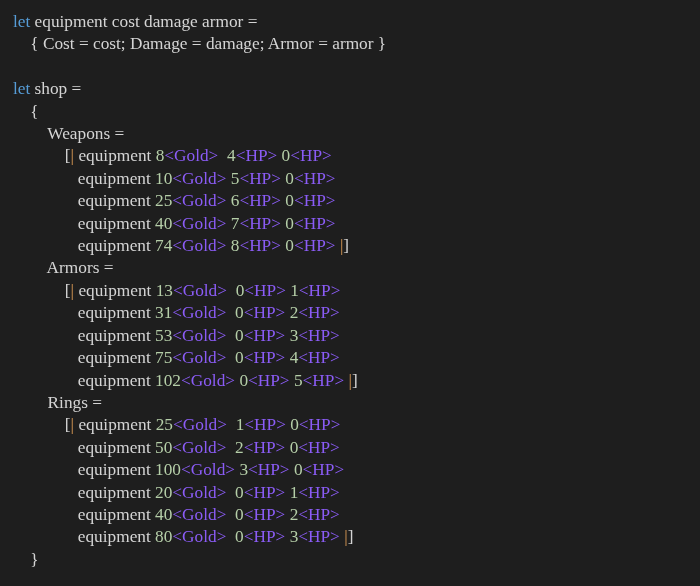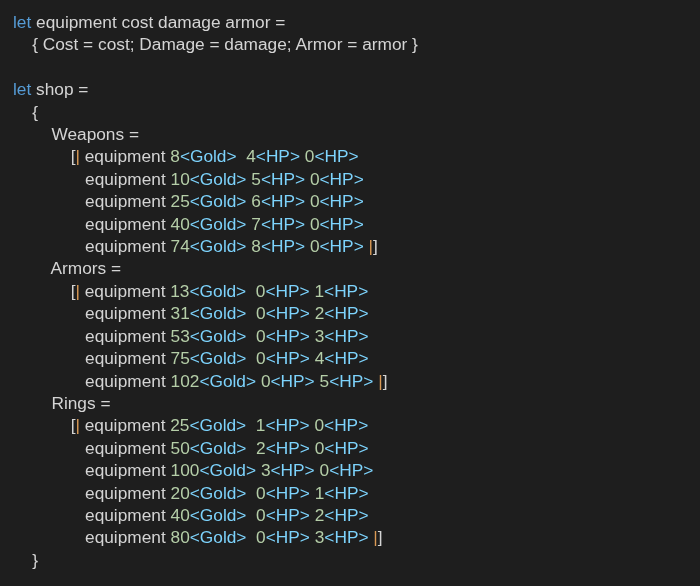--- a/index.html
+++ b/index.html
@@ -16,38 +16,38 @@
   }
   #editor {
     width: 700px;
     height: 586px;
     background: #1e1e1e;
     position: relative;
     box-sizing: border-box;
     padding: 11px 0 0 0;
   }
   .code-area {
-    font-family: Liberation Sans, sans-serif;
+    font-family: Liberation Serif, serif;
     font-size: 17.3px;
     line-height: 22.42px;
     letter-spacing: 0px;
     white-space: pre;
     color: #d4d4d4;
     padding-left: 13px;
     -webkit-font-smoothing: antialiased;
   }
   .line {
     height: 22.42px;
     white-space: pre;
     display: block;
   }
   .tok-kw      { color: #569cd6; }
   .tok-plain   { color: #d4d4d4; }
   .tok-num     { color: #b5cea8; }
-  .tok-type    { color: #7dd3fc; }
+  .tok-type    { color: #8b5cf6; }
   .tok-brk1    { color: #da9a55; }
   .tok-brk0    { color: #d4d4d4; }
 </style>
 </head>
 <body>
 
 <div id="editor">
   <div class="code-area" id="code-area"><span class="line"><span class="tok-kw">let</span><span class="tok-plain"> equipment cost damage armor =</span></span><span class="line"><span class="tok-plain">    { Cost = cost; Damage = damage; Armor = armor }</span></span><span class="line">​</span><span class="line"><span class="tok-kw">let</span><span class="tok-plain"> shop =</span></span><span class="line"><span class="tok-plain">    </span><span class="tok-brk0">{</span></span><span class="line"><span class="tok-plain">        Weapons =</span></span><span class="line"><span class="tok-plain">            </span><span class="tok-brk0">[</span><span class="tok-brk1">|</span><span class="tok-plain"> equipment </span><span class="tok-num">8</span><span class="tok-type">&lt;Gold&gt;</span><span class="tok-plain">  </span><span class="tok-num">4</span><span class="tok-type">&lt;HP&gt;</span><span class="tok-plain"> </span><span class="tok-num">0</span><span class="tok-type">&lt;HP&gt;</span></span><span class="line"><span class="tok-plain">               equipment </span><span class="tok-num">10</span><span class="tok-type">&lt;Gold&gt;</span><span class="tok-plain"> </span><span class="tok-num">5</span><span class="tok-type">&lt;HP&gt;</span><span class="tok-plain"> </span><span class="tok-num">0</span><span class="tok-type">&lt;HP&gt;</span></span><span class="line"><span class="tok-plain">               equipment </span><span class="tok-num">25</span><span class="tok-type">&lt;Gold&gt;</span><span class="tok-plain"> </span><span class="tok-num">6</span><span class="tok-type">&lt;HP&gt;</span><span class="tok-plain"> </span><span class="tok-num">0</span><span class="tok-type">&lt;HP&gt;</span></span><span class="line"><span class="tok-plain">               equipment </span><span class="tok-num">40</span><span class="tok-type">&lt;Gold&gt;</span><span class="tok-plain"> </span><span class="tok-num">7</span><span class="tok-type">&lt;HP&gt;</span><span class="tok-plain"> </span><span class="tok-num">0</span><span class="tok-type">&lt;HP&gt;</span></span><span class="line"><span class="tok-plain">               equipment </span><span class="tok-num">74</span><span class="tok-type">&lt;Gold&gt;</span><span class="tok-plain"> </span><span class="tok-num">8</span><span class="tok-type">&lt;HP&gt;</span><span class="tok-plain"> </span><span class="tok-num">0</span><span class="tok-type">&lt;HP&gt;</span><span class="tok-plain"> </span><span class="tok-brk1">|</span><span class="tok-brk0">]</span></span><span class="line"><span class="tok-plain">        Armors =</span></span><span class="line"><span class="tok-plain">            </span><span class="tok-brk0">[</span><span class="tok-brk1">|</span><span class="tok-plain"> equipment </span><span class="tok-num">13</span><span class="tok-type">&lt;Gold&gt;</span><span class="tok-plain">  </span><span class="tok-num">0</span><span class="tok-type">&lt;HP&gt;</span><span class="tok-plain"> </span><span class="tok-num">1</span><span class="tok-type">&lt;HP&gt;</span></span><span class="line"><span class="tok-plain">               equipment </span><span class="tok-num">31</span><span class="tok-type">&lt;Gold&gt;</span><span class="tok-plain">  </span><span class="tok-num">0</span><span class="tok-type">&lt;HP&gt;</span><span class="tok-plain"> </span><span class="tok-num">2</span><span class="tok-type">&lt;HP&gt;</span></span><span class="line"><span class="tok-plain">               equipment </span><span class="tok-num">53</span><span class="tok-type">&lt;Gold&gt;</span><span class="tok-plain">  </span><span class="tok-num">0</span><span class="tok-type">&lt;HP&gt;</span><span class="tok-plain"> </span><span class="tok-num">3</span><span class="tok-type">&lt;HP&gt;</span></span><span class="line"><span class="tok-plain">               equipment </span><span class="tok-num">75</span><span class="tok-type">&lt;Gold&gt;</span><span class="tok-plain">  </span><span class="tok-num">0</span><span class="tok-type">&lt;HP&gt;</span><span class="tok-plain"> </span><span class="tok-num">4</span><span class="tok-type">&lt;HP&gt;</span></span><span class="line"><span class="tok-plain">               equipment </span><span class="tok-num">102</span><span class="tok-type">&lt;Gold&gt;</span><span class="tok-plain"> </span><span class="tok-num">0</span><span class="tok-type">&lt;HP&gt;</span><span class="tok-plain"> </span><span class="tok-num">5</span><span class="tok-type">&lt;HP&gt;</span><span class="tok-plain"> </span><span class="tok-brk1">|</span><span class="tok-brk0">]</span></span><span class="line"><span class="tok-plain">        Rings =</span></span><span class="line"><span class="tok-plain">            </span><span class="tok-brk0">[</span><span class="tok-brk1">|</span><span class="tok-plain"> equipment </span><span class="tok-num">25</span><span class="tok-type">&lt;Gold&gt;</span><span class="tok-plain">  </span><span class="tok-num">1</span><span class="tok-type">&lt;HP&gt;</span><span class="tok-plain"> </span><span class="tok-num">0</span><span class="tok-type">&lt;HP&gt;</span></span><span class="line"><span class="tok-plain">               equipment </span><span class="tok-num">50</span><span class="tok-type">&lt;Gold&gt;</span><span class="tok-plain">  </span><span class="tok-num">2</span><span class="tok-type">&lt;HP&gt;</span><span class="tok-plain"> </span><span class="tok-num">0</span><span class="tok-type">&lt;HP&gt;</span></span><span class="line"><span class="tok-plain">               equipment </span><span class="tok-num">100</span><span class="tok-type">&lt;Gold&gt;</span><span class="tok-plain"> </span><span class="tok-num">3</span><span class="tok-type">&lt;HP&gt;</span><span class="tok-plain"> </span><span class="tok-num">0</span><span class="tok-type">&lt;HP&gt;</span></span><span class="line"><span class="tok-plain">               equipment </span><span class="tok-num">20</span><span class="tok-type">&lt;Gold&gt;</span><span class="tok-plain">  </span><span class="tok-num">0</span><span class="tok-type">&lt;HP&gt;</span><span class="tok-plain"> </span><span class="tok-num">1</span><span class="tok-type">&lt;HP&gt;</span></span><span class="line"><span class="tok-plain">               equipment </span><span class="tok-num">40</span><span class="tok-type">&lt;Gold&gt;</span><span class="tok-plain">  </span><span class="tok-num">0</span><span class="tok-type">&lt;HP&gt;</span><span class="tok-plain"> </span><span class="tok-num">2</span><span class="tok-type">&lt;HP&gt;</span></span><span class="line"><span class="tok-plain">               equipment </span><span class="tok-num">80</span><span class="tok-type">&lt;Gold&gt;</span><span class="tok-plain">  </span><span class="tok-num">0</span><span class="tok-type">&lt;HP&gt;</span><span class="tok-plain"> </span><span class="tok-num">3</span><span class="tok-type">&lt;HP&gt;</span><span class="tok-plain"> </span><span class="tok-brk1">|</span><span class="tok-brk0">]</span></span><span class="line"><span class="tok-plain">    </span><span class="tok-brk0">}</span></span></div>
 </div>
 

